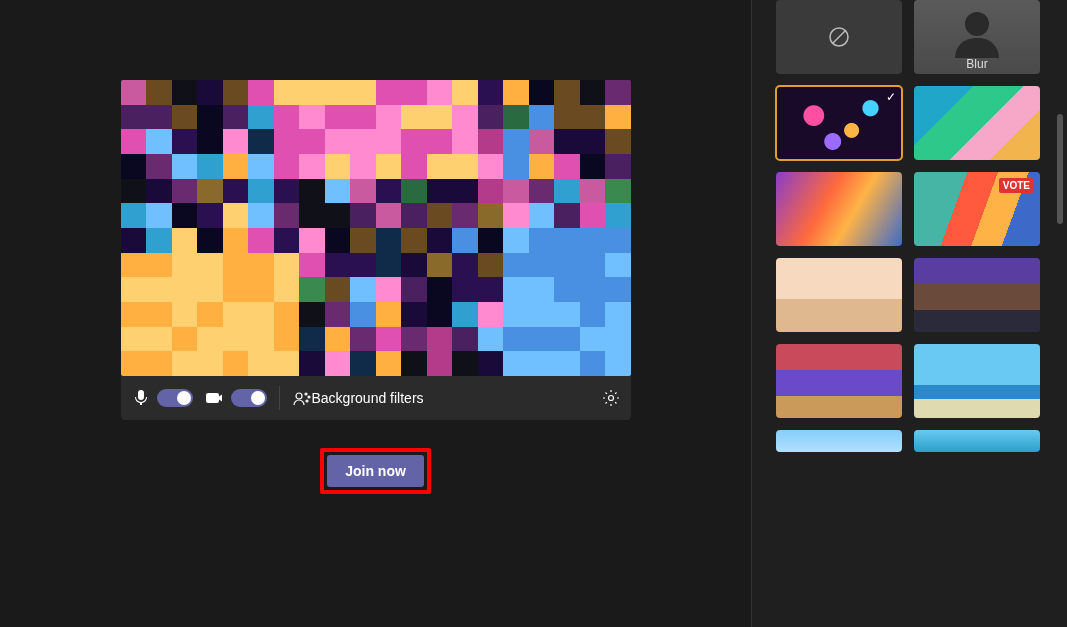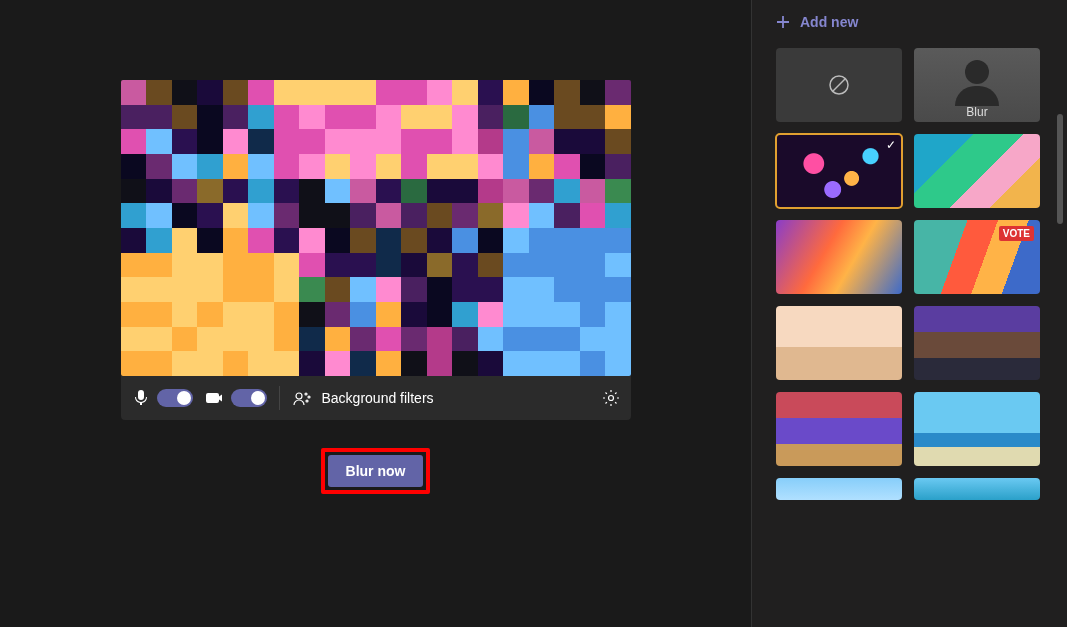--- a/index.html
+++ b/index.html
@@ -71,21 +71,21 @@
     width: 14px; height: 14px;
     border-radius: 50%;
     background: #fff;
   }
   .divider-v {
     width: 1px; height: 24px;
     background: #444;
     margin: 0 6px;
   }
   .bg-filters {
-    display: flex; align-items: center; gap: 10px;
+    display: flex; align-items: center; 
     color: #fff; font-size: 14px;
     cursor: pointer;
   }
   .spacer { flex: 1; }
   .action-row {
     margin-top: 28px;
     display: flex;
     gap: 10px;
     align-items: center;
   }
@@ -518,35 +518,27 @@
         <svg width="18" height="18" viewBox="0 0 18 18" fill="none" stroke="currentColor" stroke-width="1.2">
             <circle cx="9" cy="9" r="2.5"></circle>
             <path d="M9 1v2M9 15v2M1 9h2M15 9h2M3.5 3.5l1.4 1.4M13.1 13.1l1.4 1.4M14.5 3.5l-1.4 1.4M4.9 13.1l-1.4 1.4"></path>
           </svg>
       </span>
     </div>
   </div>
 
   <div class="action-row">
     <div class="highlight-box">
-      <button class="btn btn-primary">Blur now</button>
+      <button class="btn btn-primary">Join now</button>
     </div>
   </div>
 </div>
 
 <div class="panel">
 
-  <div class="add-new">
-    <span>
-      <svg width="14" height="14" viewBox="0 0 14 14" stroke="currentColor" stroke-width="1.8">
-          <path d="M7 1v12M1 7h12"></path>
-        </svg>
-    </span>
-    <span>Add new</span>
-  </div>
 
   <div class="grid-scroll">
     <div class="bg-grid">
 
       <div class="bg-tile none-tile">
         <svg width="22" height="22" viewBox="0 0 22 22" fill="none" stroke="#bbb" stroke-width="1.5">
             <circle cx="11" cy="11" r="9"></circle>
             <path d="M5 17L17 5"></path>
           </svg>
       </div>

